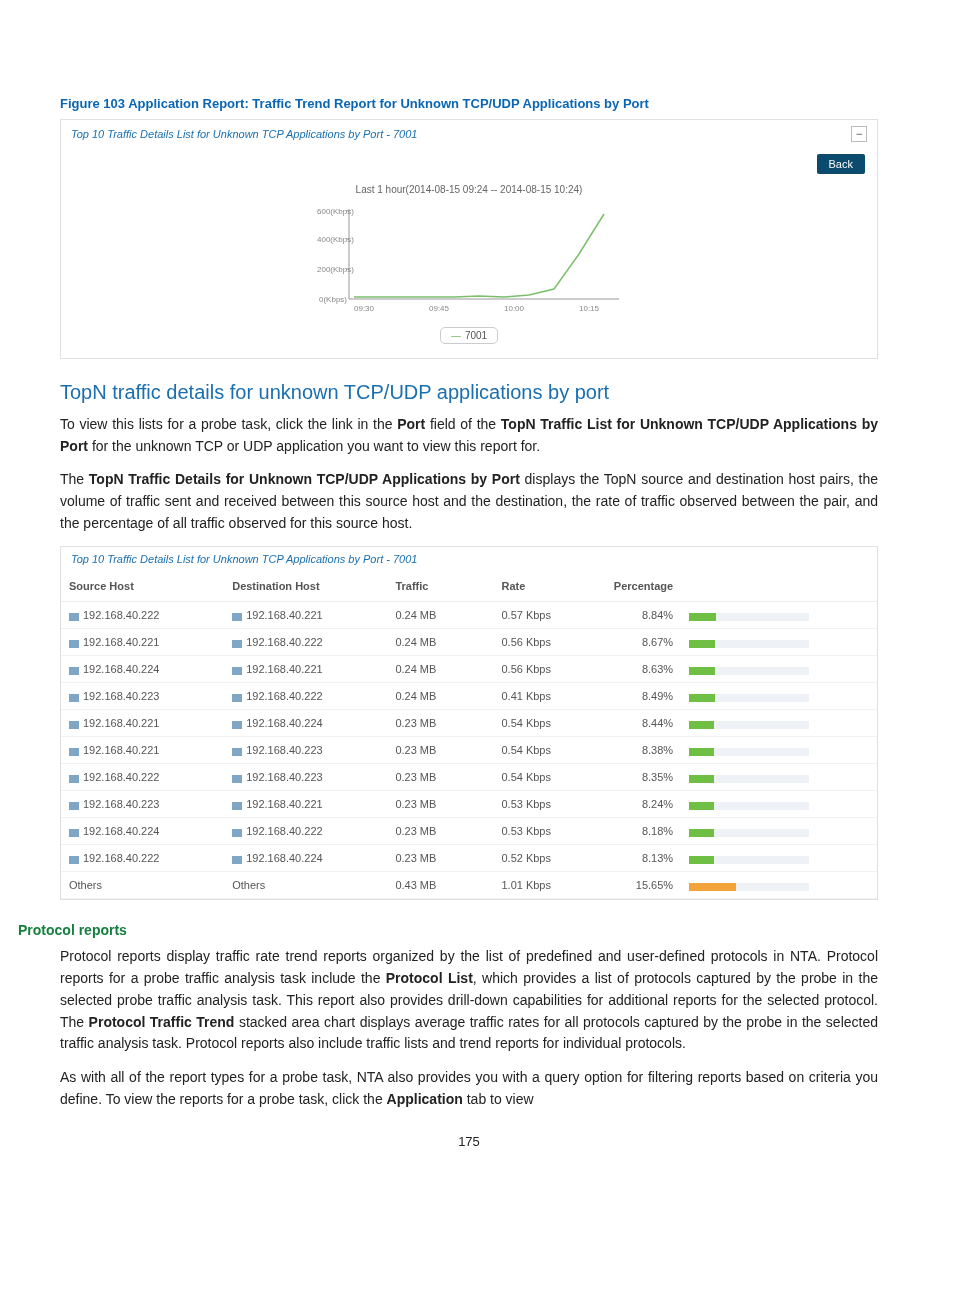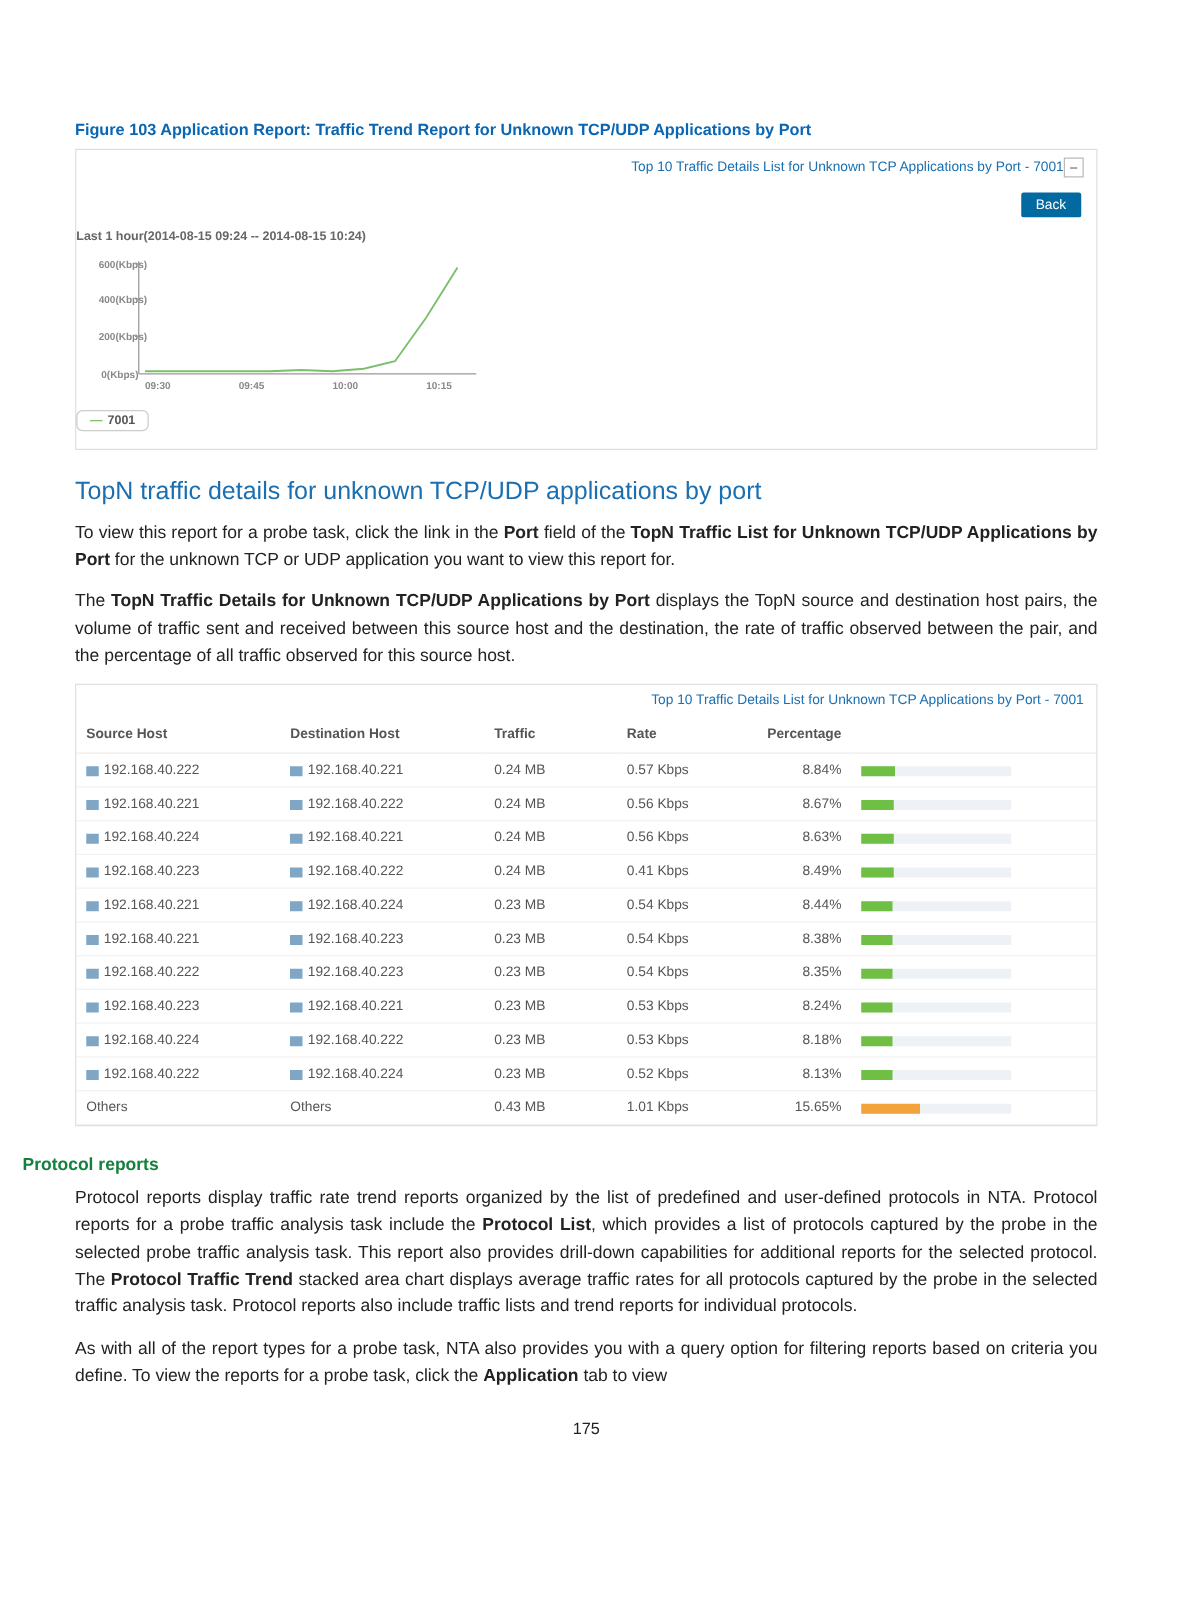--- a/index.html
+++ b/index.html
@@ -25,44 +25,44 @@
     border: 1px solid #e0e0e0;
     font-size: 11px;
     color: #444;
     margin-bottom: 22px;
   }
   .panel-head {
     padding: 6px 10px;
     color: #1a6fb0;
     display: flex;
     align-items: center;
-    justify-content: flex-end;
+    justify-content: space-between;
+    font-style: italic;
   }
   .collapse-btn {
     border: 1px solid #bbb;
     width: 14px; height: 14px;
     display: flex; align-items: center; justify-content: center;
     font-size: 12px; color: #666;
     cursor: pointer;
   }
   .back-btn {
     float: right;
-    background: #0369a1;
+    background: #0c4a6e;
     color: #fff;
     padding: 4px 12px;
     font-size: 11px;
     border-radius: 2px;
     margin: 6px 12px 0 0;
     cursor: pointer;
   }
   .chart-area {
     clear: both;
     padding: 10px 0 14px 0;
-    text-align: left;
-    font-weight: bold;
+    text-align: center;
   }
   .chart-title {
     font-size: 10px;
     color: #666;
     margin-bottom: 4px;
   }
   .chart-inner {
     height: 120px;
     display: inline-block;
   }
@@ -181,21 +181,21 @@
       </div>
       <div>
         <span class="legend-box">7001</span>
       </div>
     </div>
   </div>
 
   <h2 class="section">TopN traffic details for unknown TCP/UDP applications by port</h2>
 
   <div class="body-text">
-    <span>To view this report for a probe task, click the link in the </span><b>Port</b><span> field of the </span><b>TopN Traffic List for Unknown TCP/UDP Applications by Port</b><span> for the unknown TCP or UDP application you want to view this report for.</span>
+    <span>To view this lists for a probe task, click the link in the </span><b>Port</b><span> field of the </span><b>TopN Traffic List for Unknown TCP/UDP Applications by Port</b><span> for the unknown TCP or UDP application you want to view this report for.</span>
   </div>
 
   <div class="body-text">
     <span>The </span><b>TopN Traffic Details for Unknown TCP/UDP Applications by Port</b><span> displays the TopN source and destination host pairs, the volume of traffic sent and received between this source host and the destination, the rate of traffic observed between the pair, and the percentage of all traffic observed for this source host.</span>
   </div>
 
 
   <div class="panel">
     <div class="panel-head">
       <span>Top 10 Traffic Details List for Unknown TCP Applications by Port - 7001</span>

